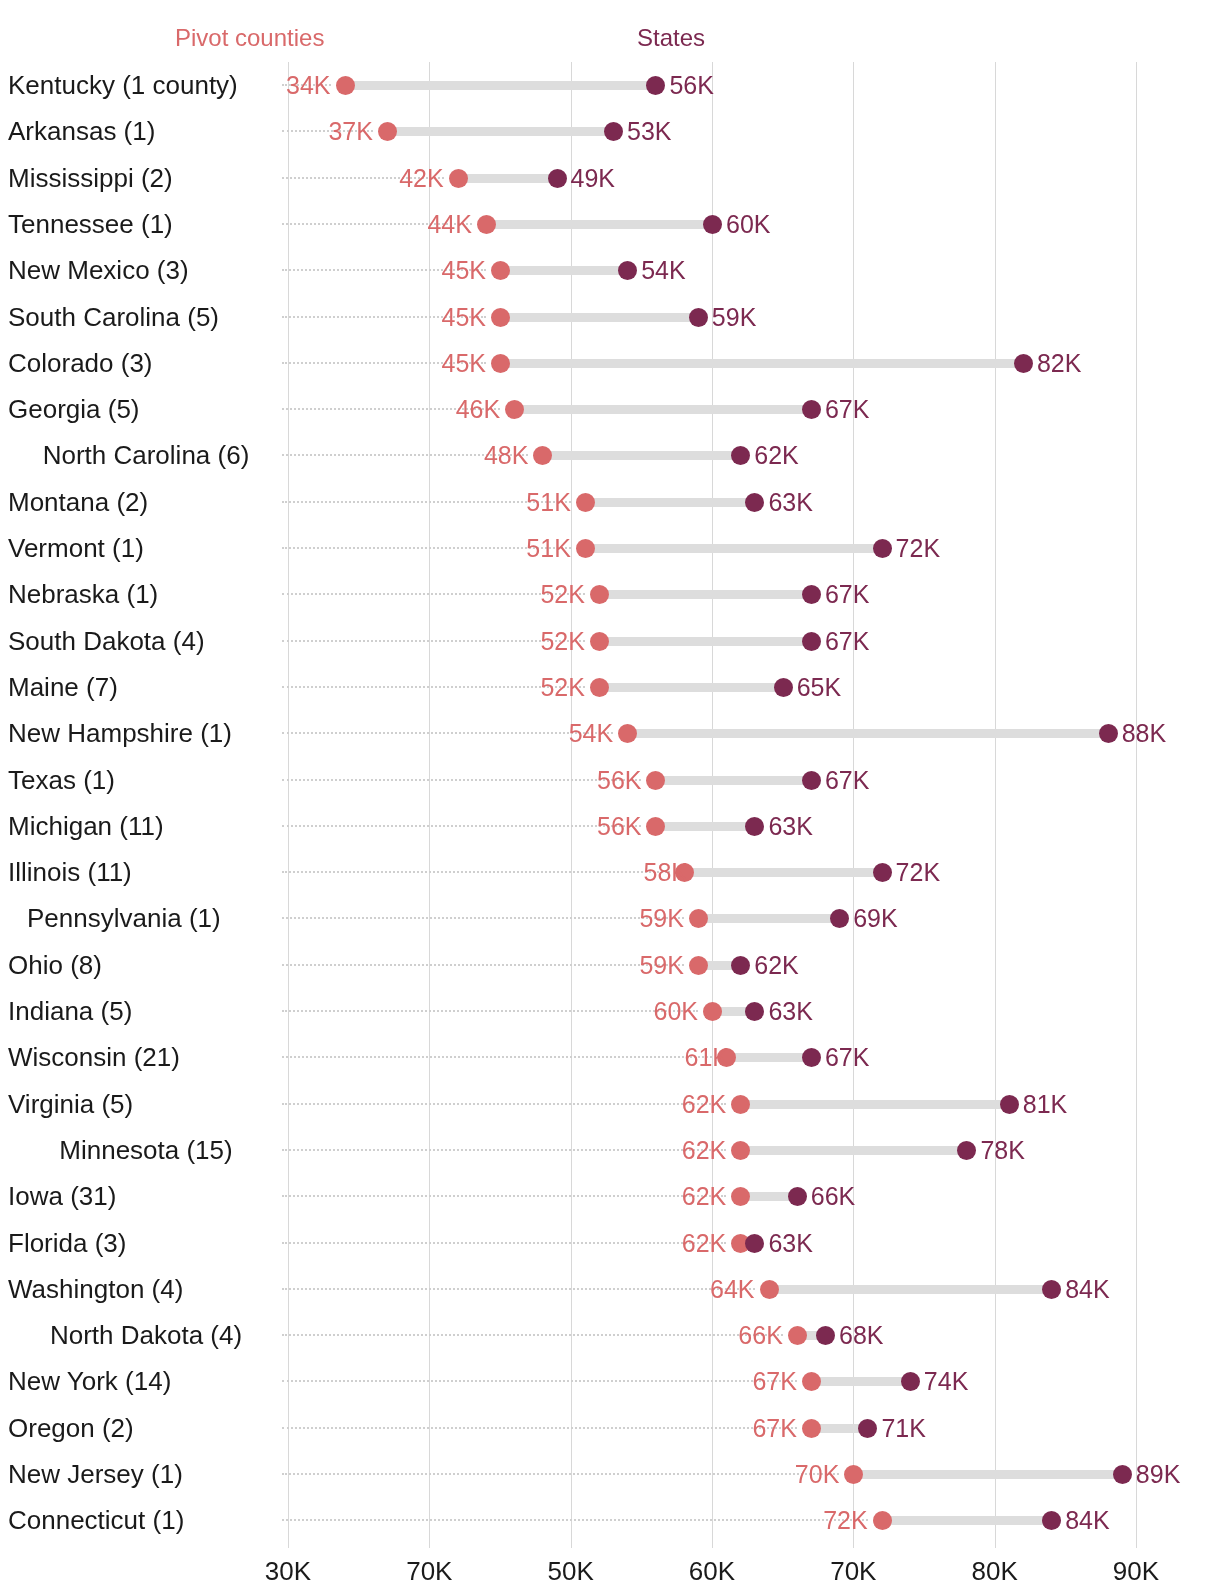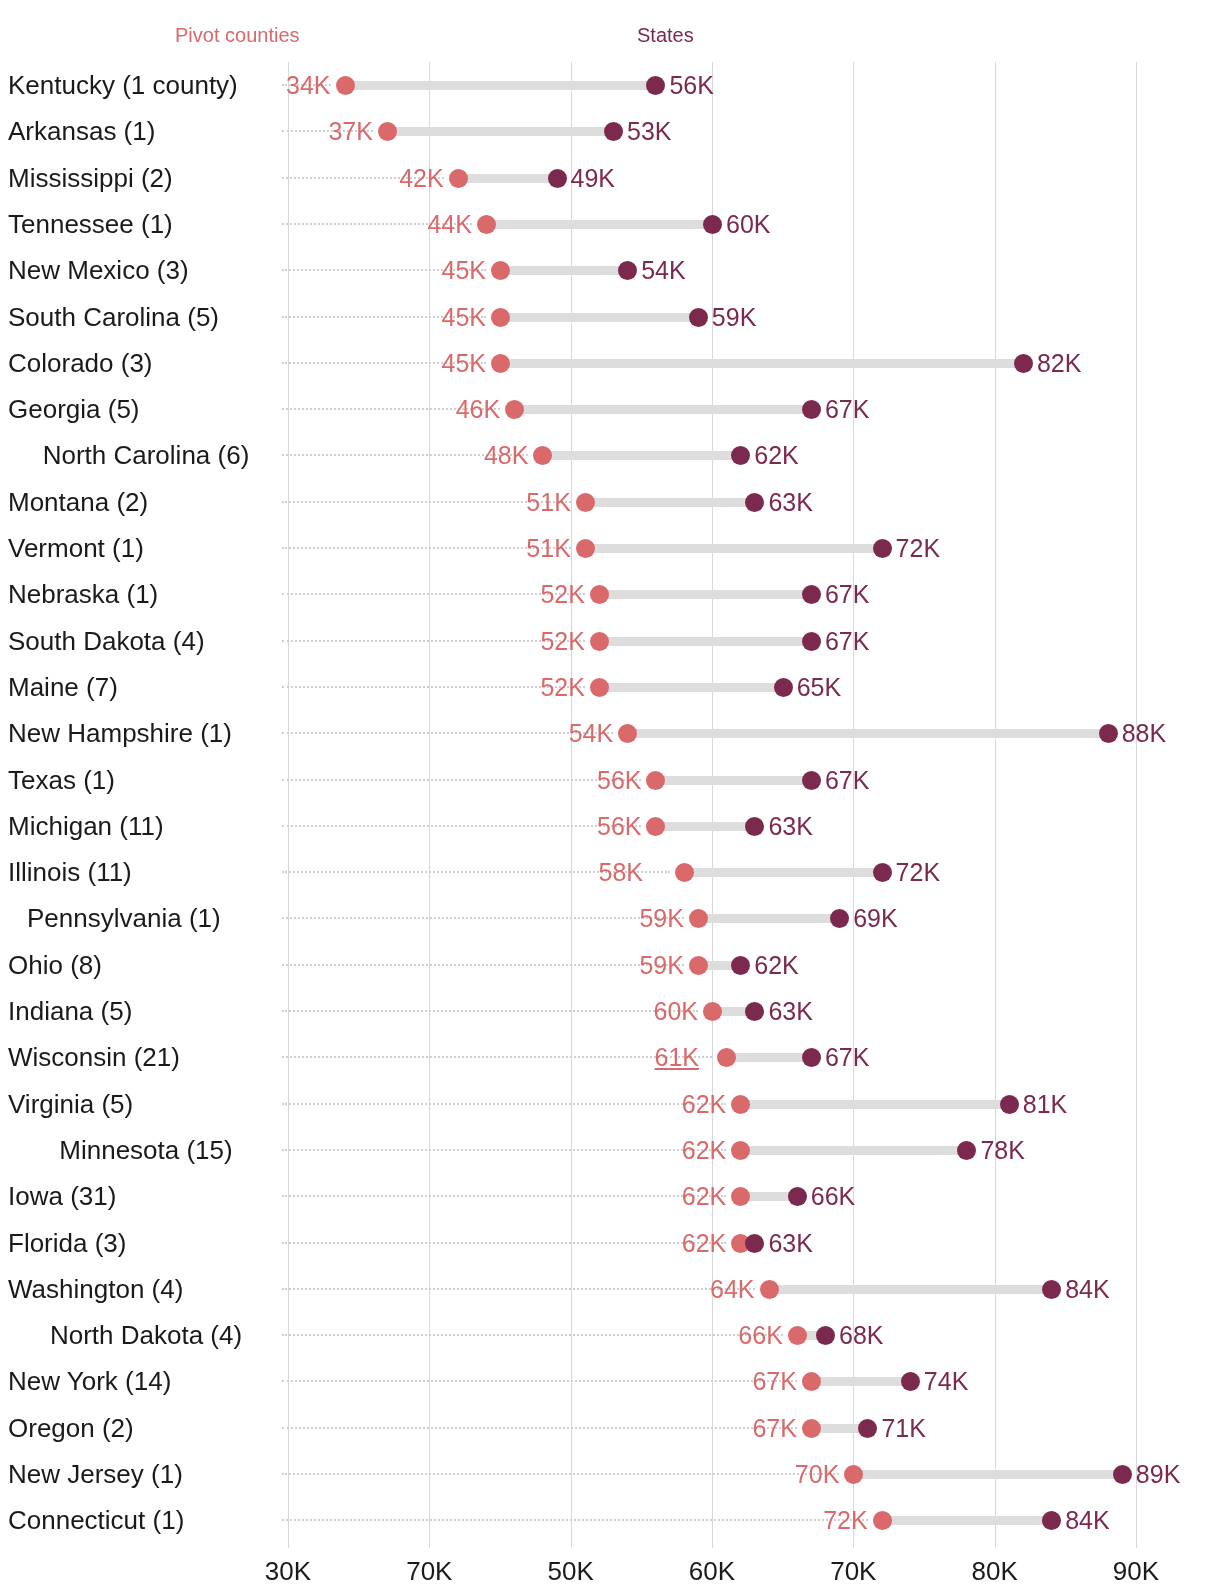--- a/index.html
+++ b/index.html
@@ -15,21 +15,21 @@
     overflow: hidden;
   }
   #chart-root {
     position: relative;
     width: 1220px;
     height: 1592px;
   }
   .legend {
     position: absolute;
     top: 24px;
-    font-size: 20px;
+    font-size: 24px;
     font-weight: 400;
     white-space: nowrap;
   }
   .legend-left {
     color: #d9696a;
   }
   .legend-right {
     color: #7c2950;
   }
   .plot {
@@ -285,21 +285,21 @@
         <div class="dot dot-right" style="left: 754.4px;"></div>
         <div class="val val-left" style="right: 578.533px;">56K</div>
         <div class="val val-right" style="left: 768.4px;">63K</div>
         <div class="row-label" style="right: 944px; width: 276px; text-align: left; left: 8px;">Michigan (11)</div>
       </div>
       <div class="row" style="top: 849.1px;">
         <div class="dotted" style="left: 282px; width: 387.733px;"></div>
         <div class="connector" style="left: 683.733px; width: 197.867px;"></div>
         <div class="dot dot-left" style="left: 683.733px;"></div>
         <div class="dot dot-right" style="left: 881.6px;"></div>
-        <div class="val val-left" style="right: 577px; margin-left: 41px;">58K</div>
+        <div class="val val-left" style="right: 532px; margin-left: 41px;">58K</div>
         <div class="val val-right" style="left: 895.6px;">72K</div>
         <div class="row-label" style="right: 944px; width: 276px; text-align: left; left: 8px;">Illinois (11)</div>
       </div>
       <div class="row" style="top: 895.4px;">
         <div class="dotted" style="left: 282px; width: 401.867px;"></div>
         <div class="connector" style="left: 697.867px; width: 141.333px;"></div>
         <div class="dot dot-left" style="left: 697.867px;"></div>
         <div class="dot dot-right" style="left: 839.2px;"></div>
         <div class="val val-left" style="right: 536.133px;">59K</div>
         <div class="val val-right" style="left: 853.2px;">69K</div>
@@ -321,21 +321,21 @@
         <div class="dot dot-right" style="left: 754.4px;"></div>
         <div class="val val-left" style="right: 522px;">60K</div>
         <div class="val val-right" style="left: 768.4px;">63K</div>
         <div class="row-label" style="right: 944px; width: 276px; text-align: left; left: 8px;">Indiana (5)</div>
       </div>
       <div class="row" style="top: 1034.3px;">
         <div class="dotted" style="left: 282px; width: 430.133px;"></div>
         <div class="connector" style="left: 726.133px; width: 84.8px;"></div>
         <div class="dot dot-left" style="left: 726.133px;"></div>
         <div class="dot dot-right" style="left: 810.933px;"></div>
-        <div class="val val-left" style="right: 521px; text-decoration: underline;">61K</div>
+        <div class="val val-left" style="right: 491px;">61K</div>
         <div class="val val-right" style="left: 824.933px;">67K</div>
         <div class="row-label" style="right: 944px; width: 276px; text-align: left; left: 8px;">Wisconsin (21)</div>
       </div>
       <div class="row" style="top: 1080.6px;">
         <div class="dotted" style="left: 282px; width: 444.267px;"></div>
         <div class="connector" style="left: 740.267px; width: 268.533px;"></div>
         <div class="dot dot-left" style="left: 740.267px;"></div>
         <div class="dot dot-right" style="left: 1008.8px;"></div>
         <div class="val val-left" style="right: 493.733px;">62K</div>
         <div class="val val-right" style="left: 1022.8px;">81K</div>

